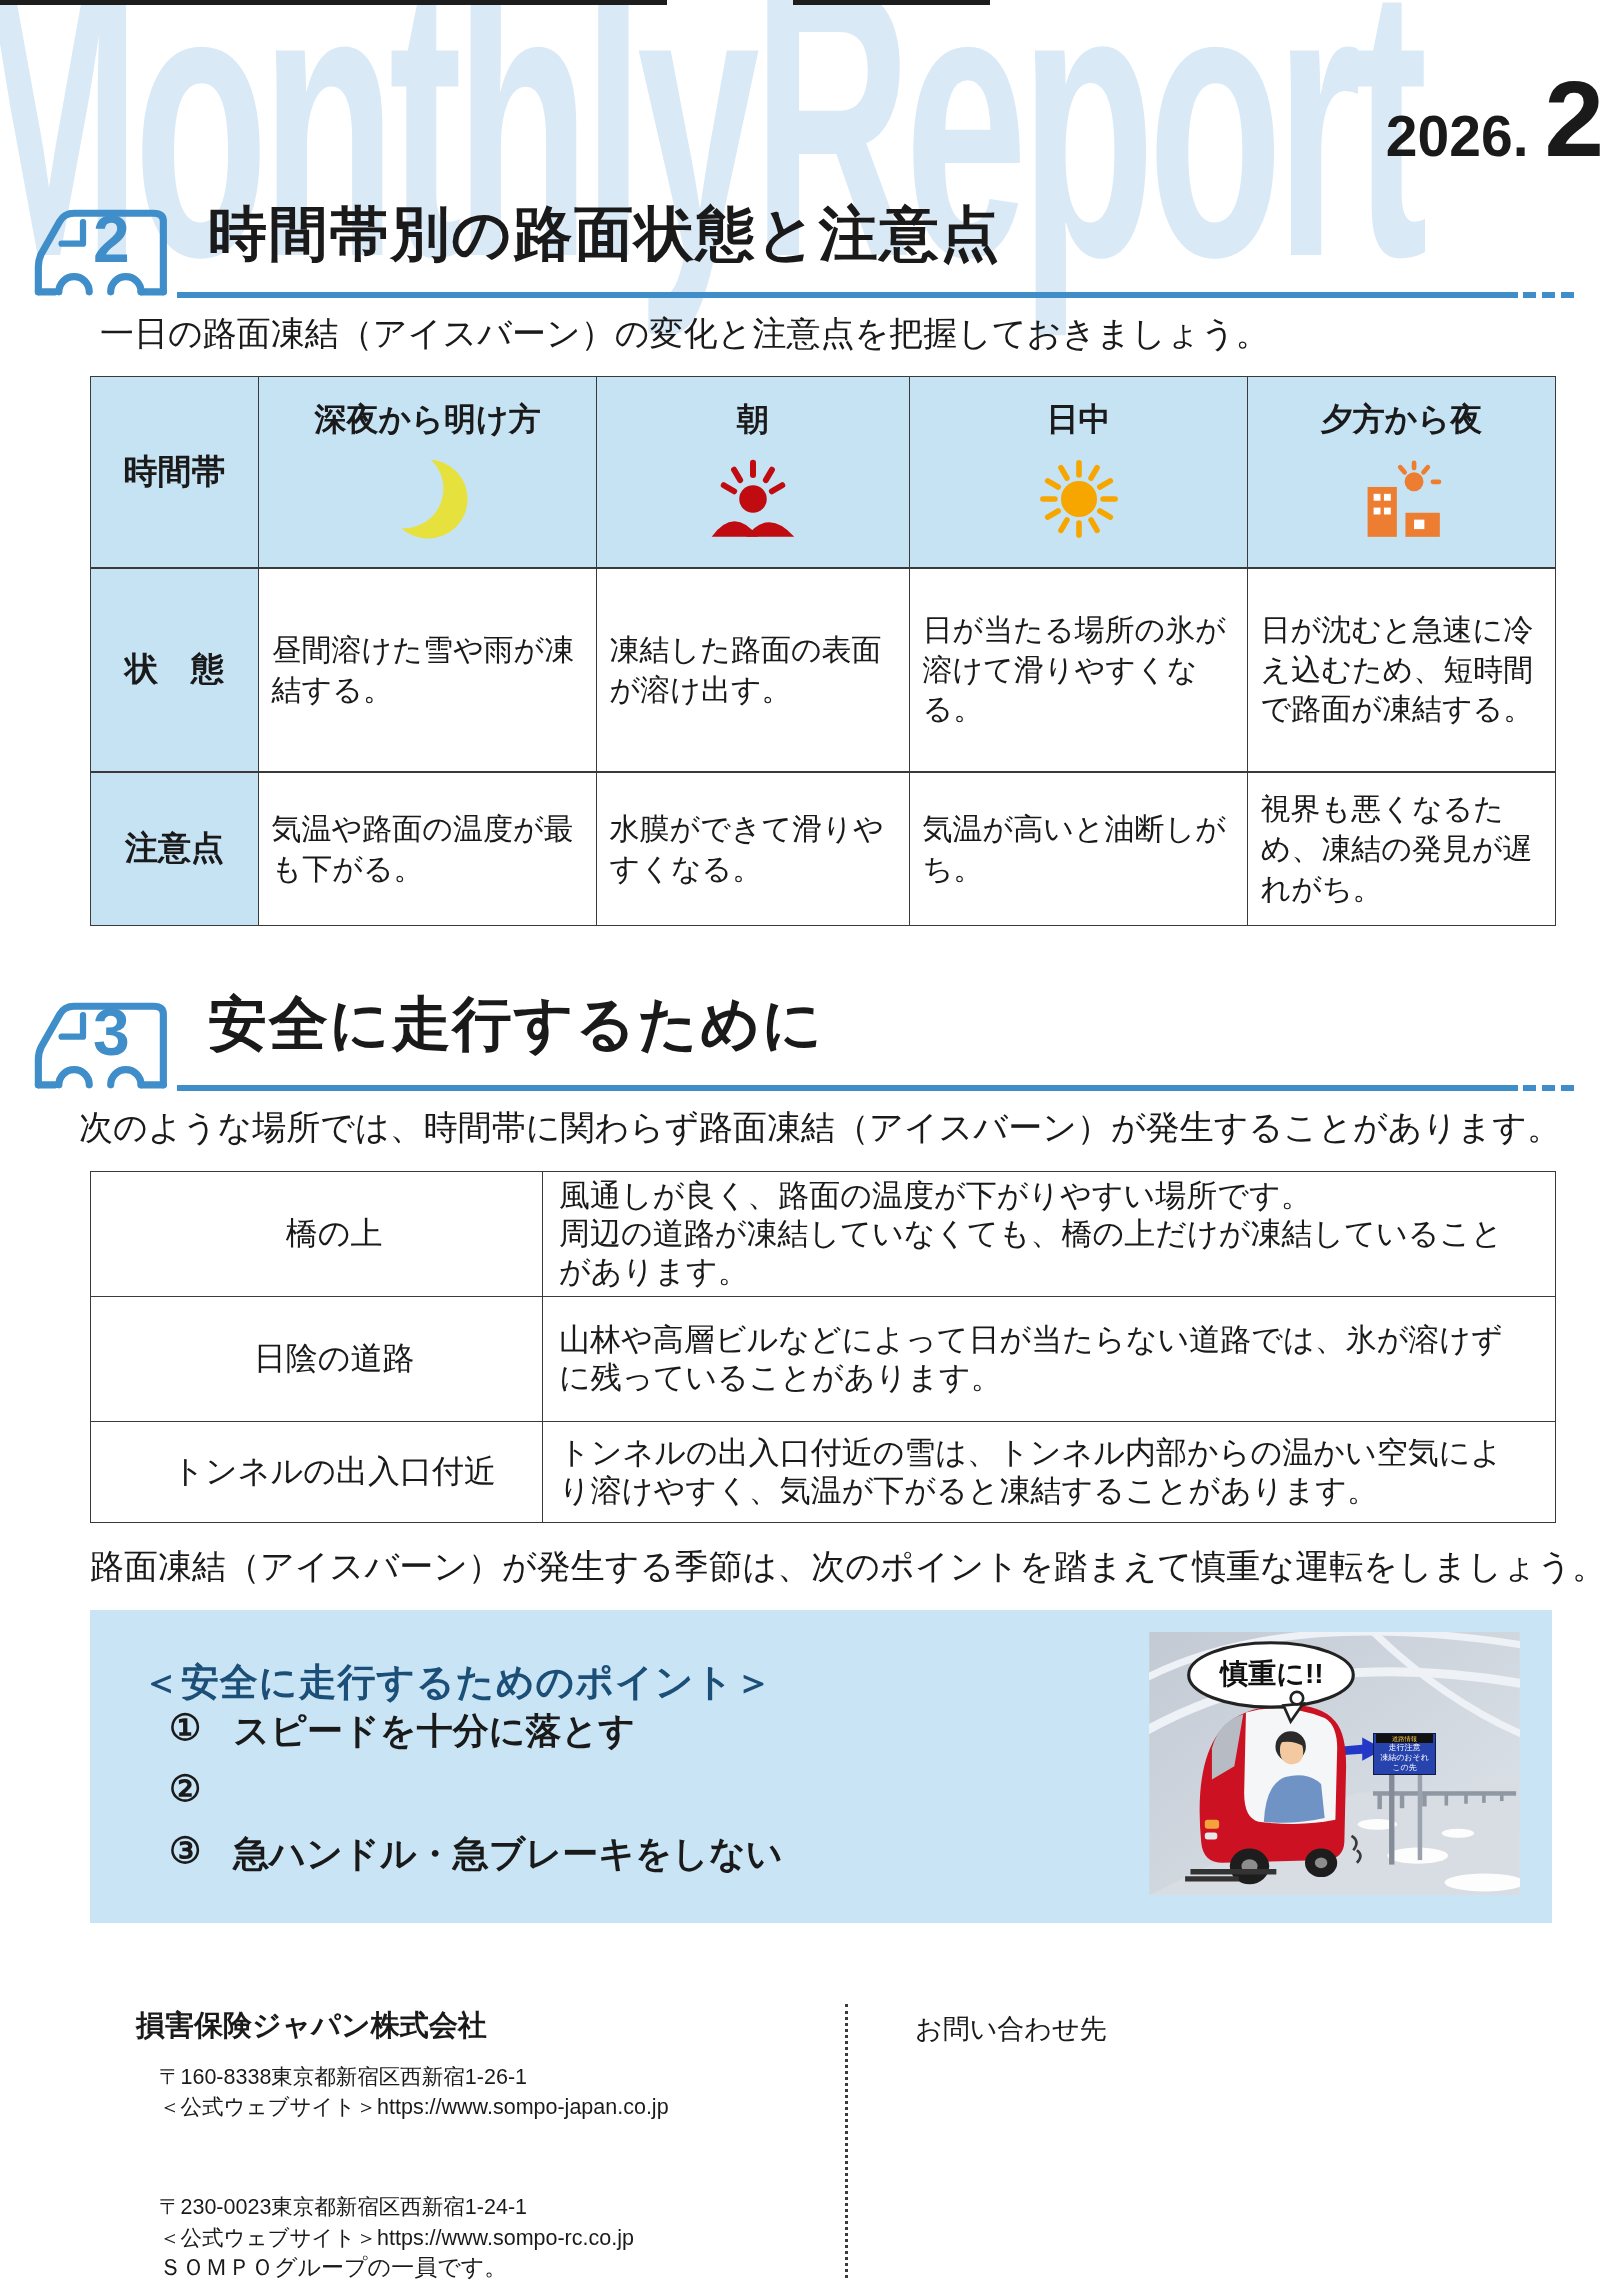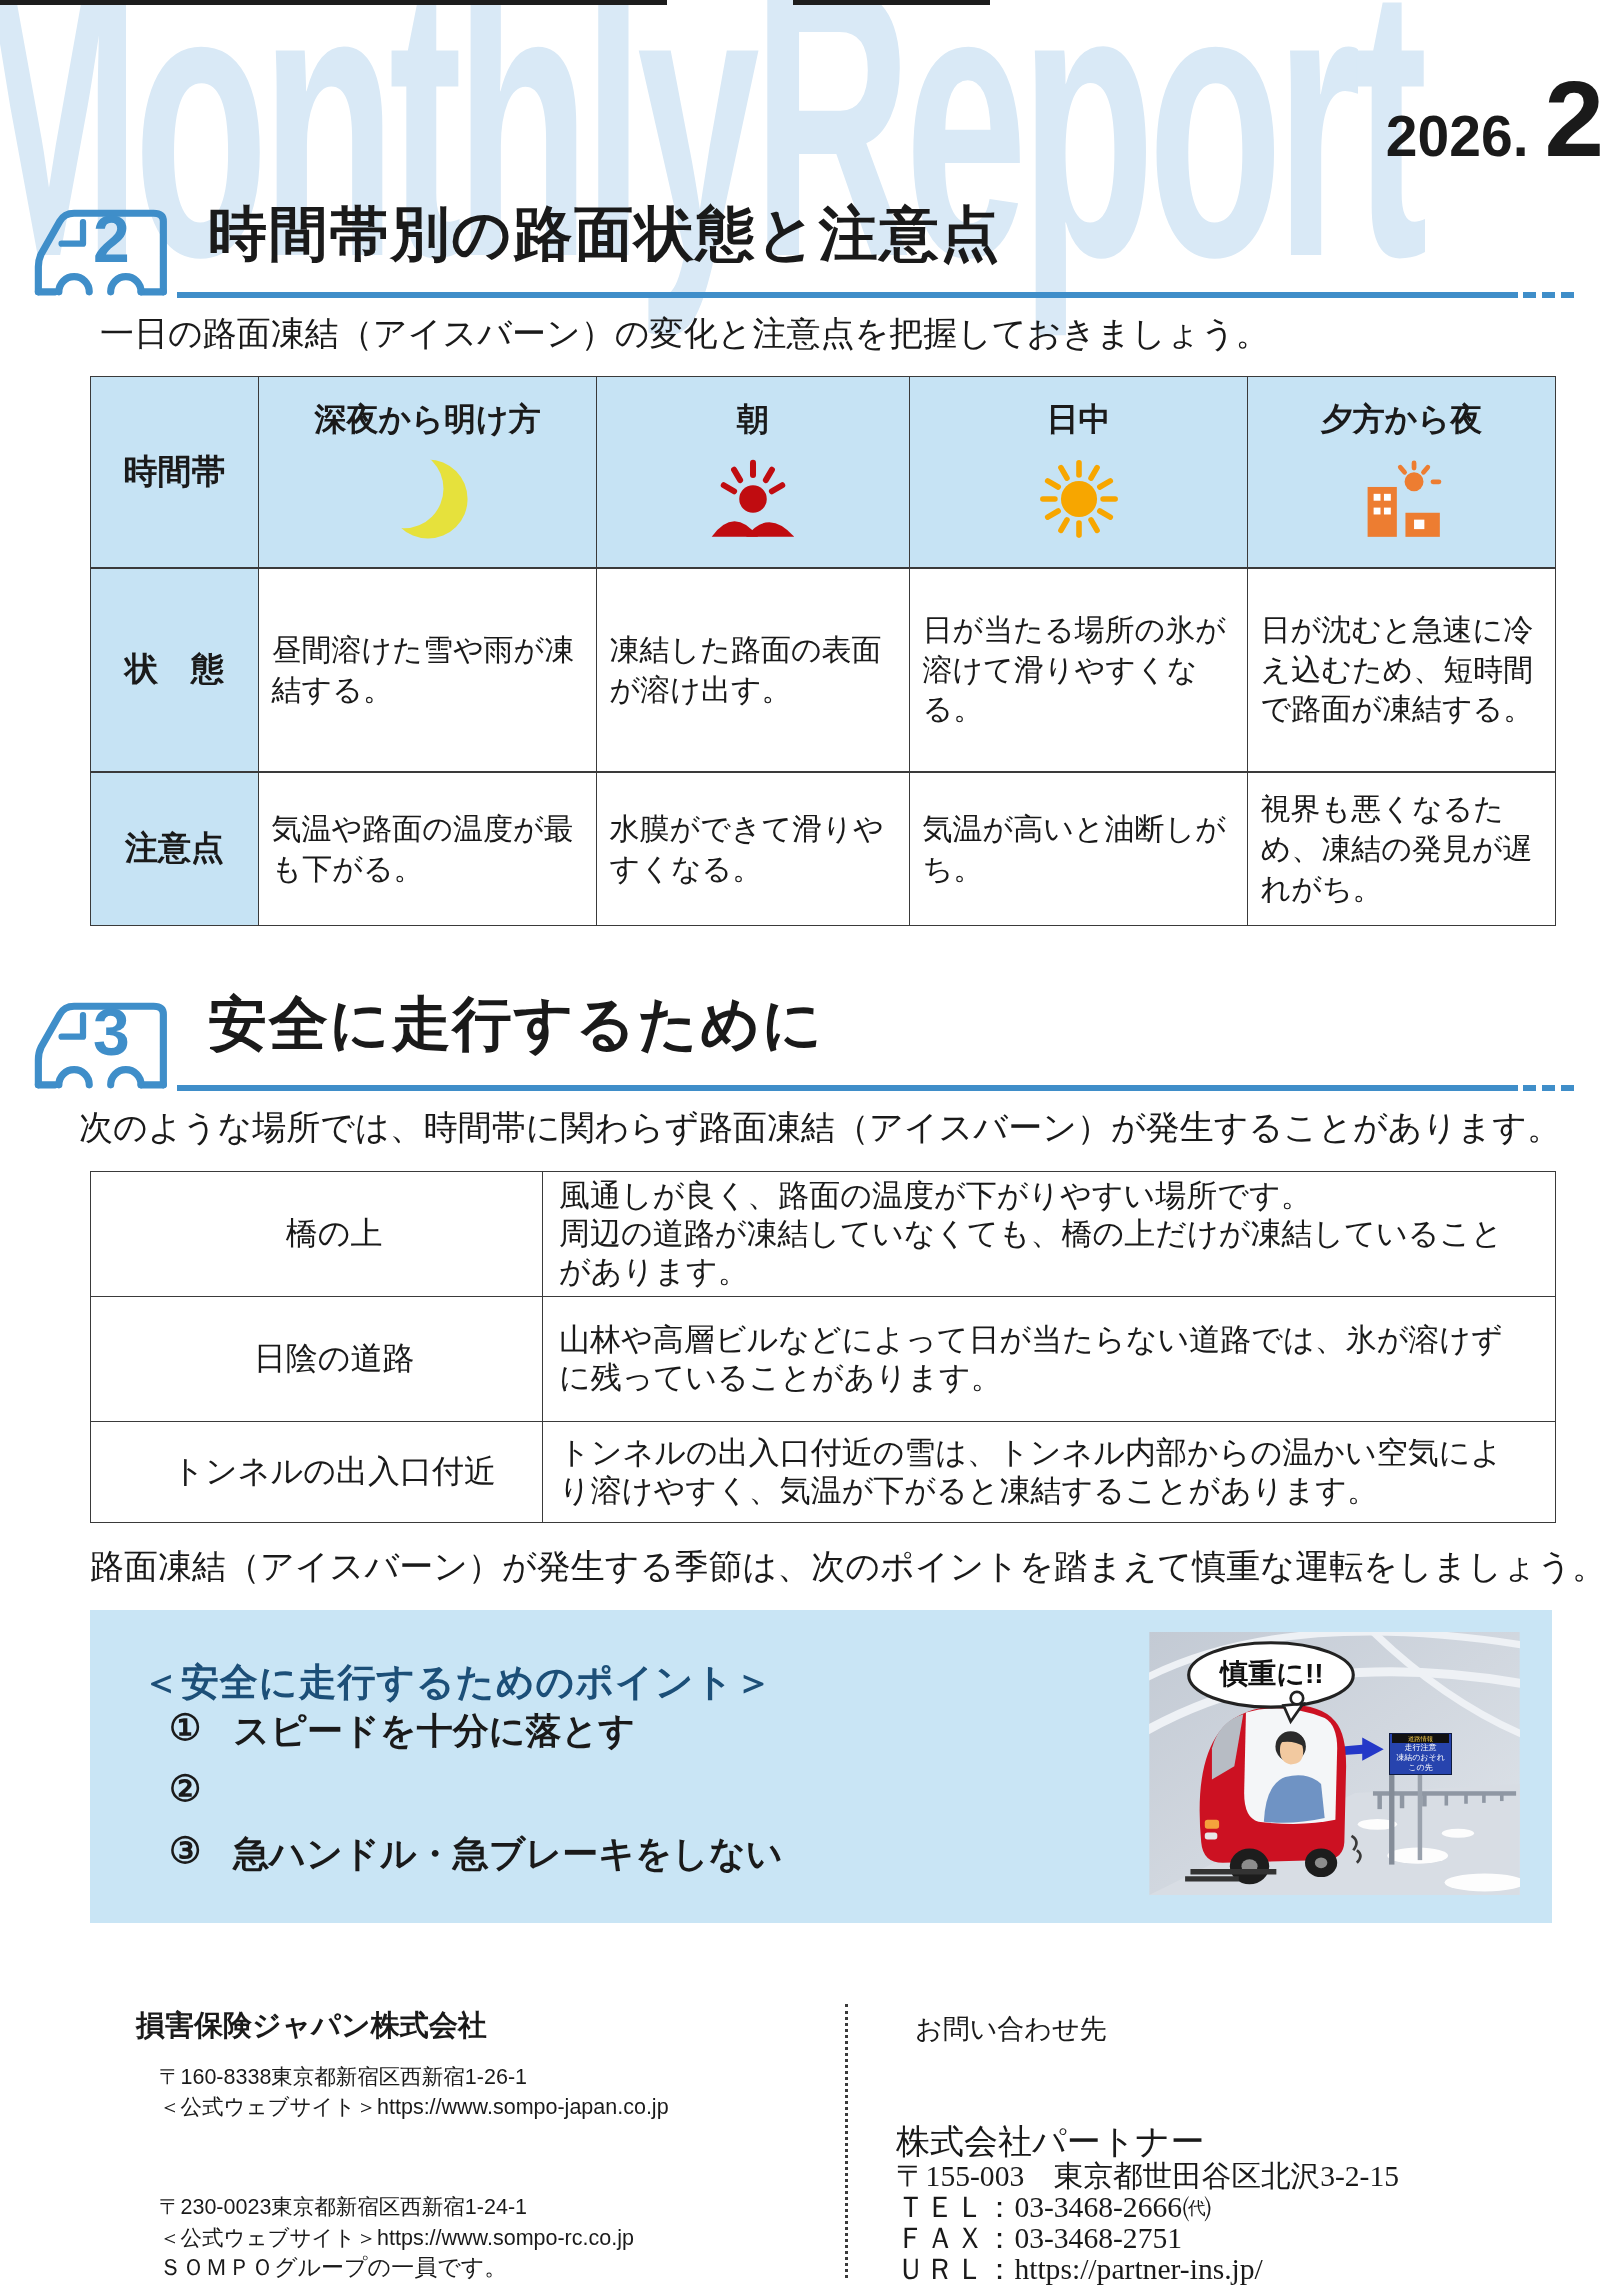--- a/index.html
+++ b/index.html
@@ -49,21 +49,21 @@
   .box-title{position:absolute;left:52px;top:47px;font-size:38px;font-weight:bold;
              color:var(--box-title,#1c4f78);letter-spacing:0.9px;}
   .point{position:absolute;left:79px;font-size:36px;font-weight:bold;display:flex;}
   .point .mk{margin-right:32px;}
   
   .illu{position:absolute;left:1059px;top:21.5px;width:371px;height:277px;overflow:hidden;}
   .illu svg{position:absolute;left:0;top:0;}
   .bubble-text{position:absolute;left:38px;top:23px;width:170px;text-align:center;
                font-size:28px;font-weight:bold;color:#111;}
   .sign{position:absolute;left:224px;top:101px;width:63px;background:#2744ae;border:1.8px solid #101c3f;
-        box-sizing:border-box;padding:0.9px 1.8px;margin-left:16px;}
+        box-sizing:border-box;padding:0.9px 1.8px;}
   .sign .sh{background:#111;color:#ffd24a;font-size:6.3px;text-align:center;line-height:9px;}
   .sign .sl{color:#fff;font-size:8px;text-align:center;line-height:9.9px;background:#2744ae;}
   
   .f-name{position:absolute;font-weight:bold;white-space:nowrap;}
   .f-sub{position:absolute;font-size:21.5px;white-space:nowrap;}
   .f-sep{position:absolute;left:845px;top:2004px;height:274px;border-left:3.6px dotted #3a3a3a;}
   .f-label{position:absolute;left:915px;top:2011px;font-size:27px;}
   .f-contact{position:absolute;left:896px;top:2123px;font-family:"Liberation Serif",serif;
              font-size:29.6px;line-height:31px;white-space:nowrap;}
   .f-contact .co{font-size:34px;line-height:38px;}
@@ -350,22 +350,15 @@
   <div class="f-sub" style="left:159px;top:2062px;">〒160-8338東京都新宿区西新宿1-26-1</div>
   <div class="f-sub" style="left:159px;top:2092px;">＜公式ウェブサイト＞https://www.sompo-japan.co.jp</div>
 
   <div class="f-sub" style="left:159px;top:2192px;">〒230-0023東京都新宿区西新宿1-24-1</div>
   <div class="f-sub" style="left:159px;top:2223px;">＜公式ウェブサイト＞https://www.sompo-rc.co.jp</div>
   <div class="f-sub" style="left:159px;top:2252px;font-size:23px;">ＳＯＭＰＯグループの一員です。</div>
 
   <div class="f-sep"></div>
 
   <div class="f-label">お問い合わせ先</div>
-  <div class="f-contact">
-    <div class="co">株式会社パートナー</div>
-    <div>〒155-003　東京都世田谷区北沢3-2-15</div>
-    <div>ＴＥＬ：03-3468-2666㈹</div>
-    <div>ＦＡＸ：03-3468-2751</div>
-    <div>ＵＲＬ：https://partner-ins.jp/</div>
-  </div>
 
 </div>
 
 
 </body></html>

